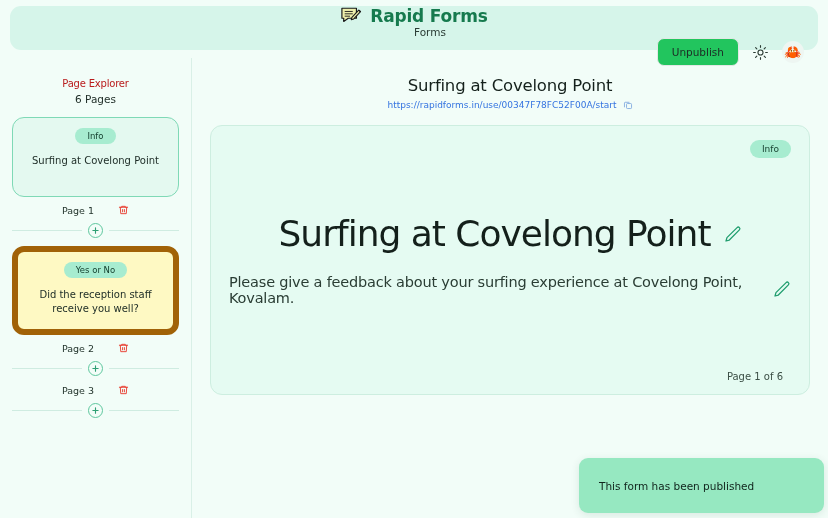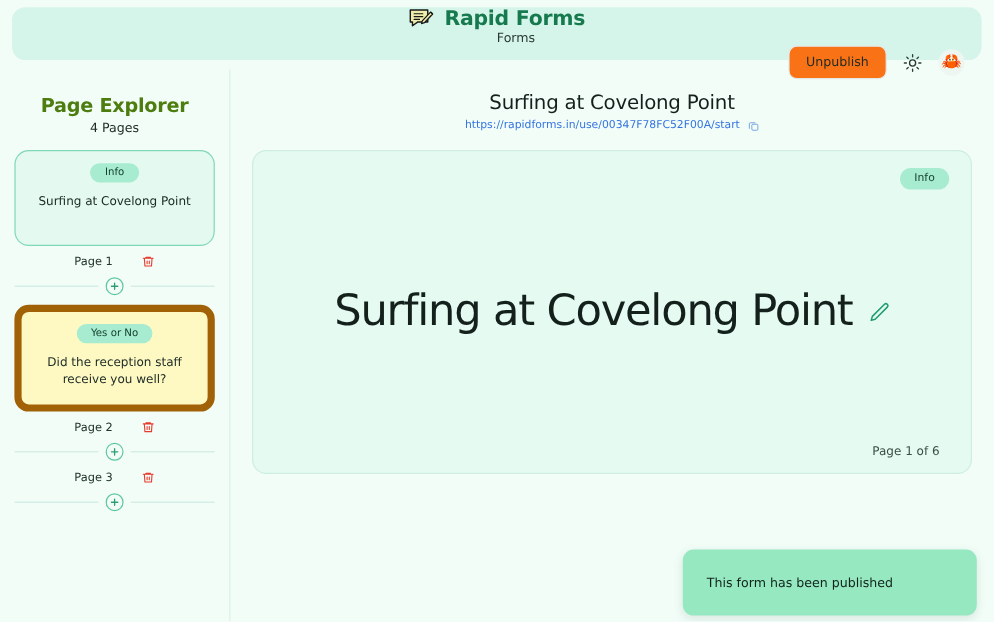--- a/index.html
+++ b/index.html
@@ -29,21 +29,21 @@
   }
   .nav-link {
     margin-left: 32px;
     font-size: 10.5px; color: #2a3b34;
   }
   .nav-right {
     margin-left: auto;
     display: flex; align-items: center; gap: 13px;
   }
   .unpublish-btn {
-    background: #f97316;
+    background: #22c55e;
     border: 1px solid #e2e8e5;
     border-radius: 7px;
     padding: 7px 14px;
     font-size: 10.5px; color: #1d2b25;
     font-family: inherit;
     cursor: pointer;
   }
   .icon-btn { cursor: pointer; display: flex; align-items: center; }
   .avatar {
     width: 22px; height: 22px; border-radius: 50%;
@@ -62,22 +62,22 @@
 
   
   .sidebar {
     width: 192px; height: 100%;
     border-right: 1px solid #d9f0e7;
     padding: 20px 12px 0 12px;
     overflow: hidden;
     position: relative;
   }
   .explorer-title {
-    text-align: center; font-size: 16px; color: #4d7c0f;
-    font-weight: 700; letter-spacing: -0.2px;
+    text-align: center; font-size: 10px; color: #b91c1c;
+    font-weight: 400; letter-spacing: -0.2px;
   }
   .explorer-count {
     text-align: center; font-size: 10.5px; color: #1d2b25;
     margin-top: 4px;
   }
   .page-list { margin-top: 12px; }
 
   .page-card {
     border: 6px solid #a16207;
     background: #fef9c3;
@@ -181,21 +181,21 @@
     font-size: 14.5px; color: #2a3d34; letter-spacing: -0.2px;
   }
   .edit-btn { cursor: pointer; display: flex; }
   .page-counter {
     position: absolute; right: 26px; bottom: 12px;
     font-size: 10px; color: #3c4f46;
   }
 
   
   .toast {
-    position: absolute; right: 14px; bottom: 5px;
+    position: absolute; right: 4px; bottom: 5px;
     width: 245px; height: 55px;
     background: #96e8c1;
     border-radius: 9px;
     display: flex; align-items: center;
     padding: 0 20px;
     box-shadow: 0 2px 8px rgba(30,80,60,.12);
   }
   .toast-text { font-size: 10.5px; color: #10241c; }
 </style>
 </head>
@@ -230,21 +230,21 @@
     <span class="avatar">
       <span>🦀</span>
     </span>
   </div>
 </div>
 
 <div class="workspace">
 
   <div class="sidebar">
     <div class="explorer-title">Page Explorer</div>
-    <div class="explorer-count">4 Pages</div>
+    <div class="explorer-count">6 Pages</div>
 
     <div class="page-list">
 
       <div class="page-card selected">
         <span class="type-chip">Info</span>
         <span class="card-text">Surfing at Covelong Point</span>
       </div>
       <div class="page-meta">
         <span class="page-meta-label">Page 1</span>
         <span class="trash-btn">
@@ -326,20 +326,28 @@
       <div class="preview-body">
         <div class="preview-h1-row">
           <span class="preview-h1">Surfing at Covelong Point</span>
           <span class="edit-btn">
             <svg width="19" height="19" viewBox="0 0 24 24" fill="none" stroke="#1f9d6e" stroke-width="1.6" stroke-linecap="round" stroke-linejoin="round">
               <path d="M17.8 3.3a2 2 0 0 1 2.9 2.9L8 19 3.8 20.2 5 16z"></path>
             </svg>
           </span>
         </div>
 
+        <div class="preview-sub-row">
+          <span class="preview-sub">Please give a feedback about your surfing experience at Covelong Point, Kovalam.</span>
+          <span class="edit-btn">
+            <svg width="19" height="19" viewBox="0 0 24 24" fill="none" stroke="#1f9d6e" stroke-width="1.6" stroke-linecap="round" stroke-linejoin="round">
+              <path d="M17.8 3.3a2 2 0 0 1 2.9 2.9L8 19 3.8 20.2 5 16z"></path>
+            </svg>
+          </span>
+        </div>
       </div>
 
       <span class="page-counter">Page 1 of 6</span>
     </div>
 
   </div>
 </div>
 
 <div class="toast">
   <span class="toast-text">This form has been published</span>

